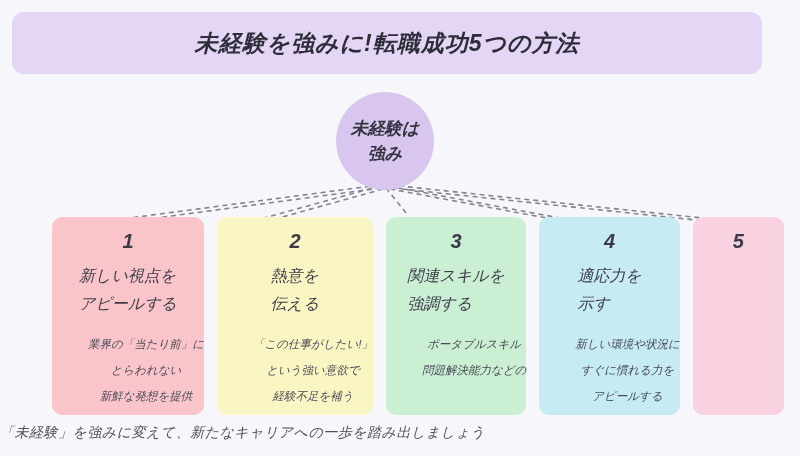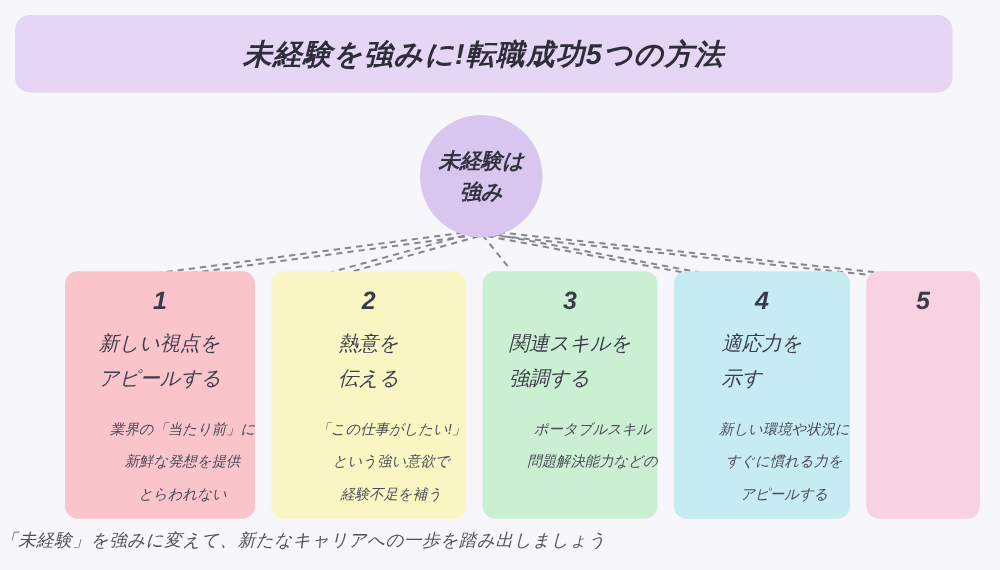--- a/index.html
+++ b/index.html
@@ -110,22 +110,22 @@
   <div class="cards-row">
 
     <div class="card" style="background-color: rgb(249, 197, 203);">
       <div class="num">1</div>
       <div class="title">
         <span class="t-line">新しい視点を</span>
         <span class="t-line">アピールする</span>
       </div>
       <div class="desc">
         <span class="d-line">業界の「当たり前」に</span>
+        <span class="d-line">とらわれない</span>
         <span class="d-line">新鮮な発想を提供</span>
-        <span class="d-line">とらわれない</span>
       </div>
     </div>
 
     <div class="card" style="background-color: rgb(250, 246, 195);">
       <div class="num">2</div>
       <div class="title">
         <span class="t-line">熱意を</span>
         <span class="t-line">伝える</span>
       </div>
       <div class="desc">

